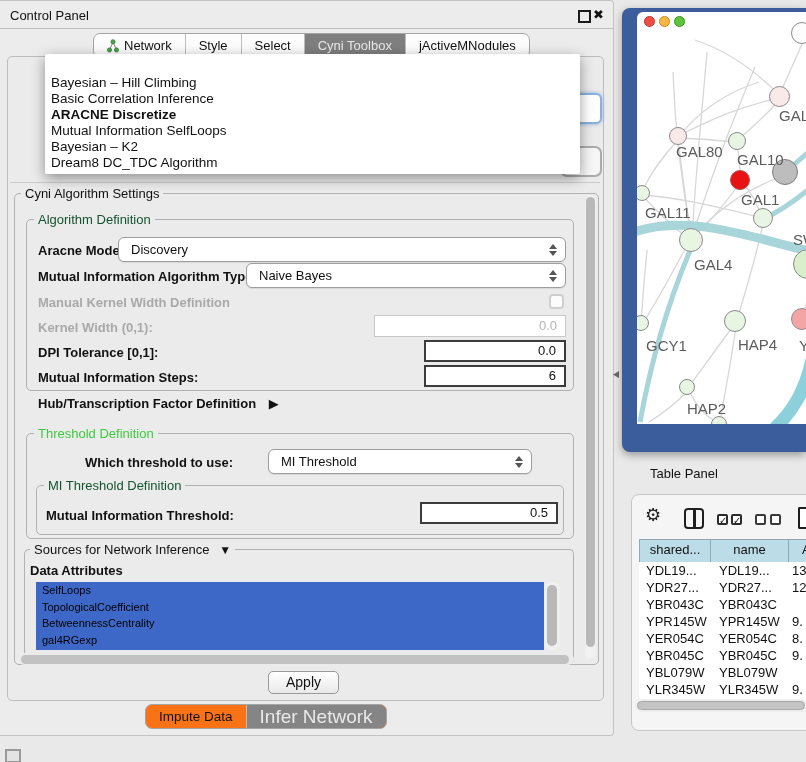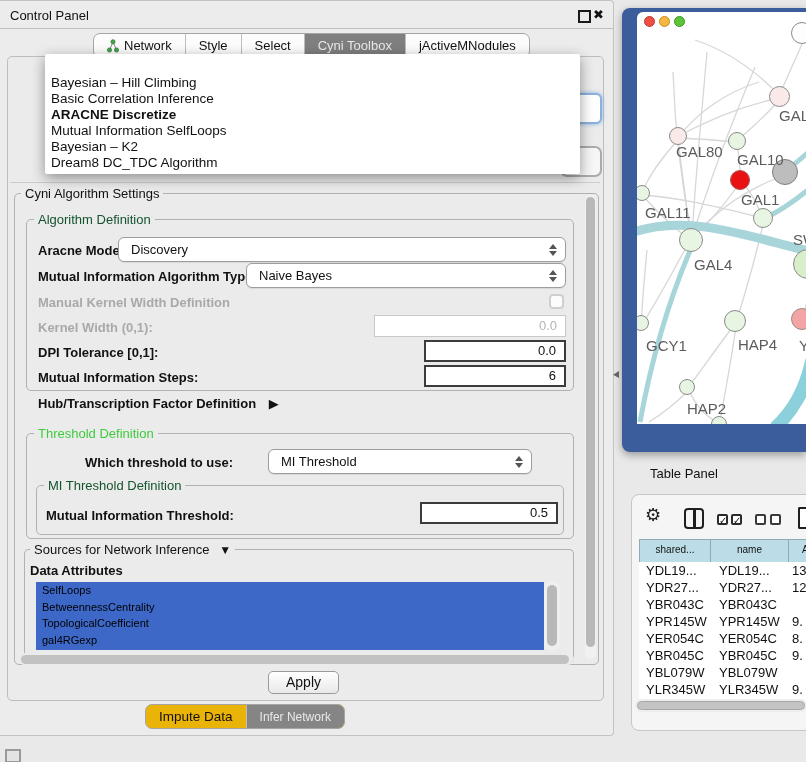--- a/index.html
+++ b/index.html
@@ -57,21 +57,21 @@
   .n-green{background:#e7f5e2;}
   .n-green2{background:#d9efcc;}
   .n-pink{background:#fae9e9;}
   .n-red{background:#e81212;border-color:#b05050;}
   .n-gray{background:#bdbdbd;border-color:#7d7d7d;}
   .n-salmon{background:#f3a5a5;border-color:#9a8a8a;}
   .n-white{background:#fdfdfd;}
   .nlabel{position:absolute;font-size:15px;color:#5c5c5c;white-space:nowrap;}
   
   .thcell{position:absolute;height:38px;background:#bcdde7;border:1px solid #90a9b2;box-sizing:border-box;
-          text-align:center;font-size:10px;line-height:20px;overflow:hidden;}
+          text-align:center;font-size:13px;line-height:20px;overflow:hidden;}
   .trow{display:flex;height:17px;font-size:13px;line-height:17px;}
   .trow .c1{width:71px;padding-left:7px;box-sizing:border-box;overflow:hidden;white-space:nowrap;}
   .trow .c2{width:78px;padding-left:9px;box-sizing:border-box;overflow:hidden;white-space:nowrap;}
   .trow .c3{flex:1;padding-left:4px;overflow:hidden;white-space:nowrap;}
   .icon-check{position:absolute;width:11px;height:11px;border:2px solid #2a2a2a;border-radius:2px;background:#fff;
               font-size:10px;line-height:10px;font-weight:bold;text-align:center;color:#1a1a1a;box-sizing:border-box;}
   .icon-uncheck{position:absolute;width:11px;height:11px;border:2px solid #3a3a3a;border-radius:2px;background:#fff;box-sizing:border-box;}
 </style>
 </head>
 <body>
@@ -189,37 +189,37 @@
   <div class="group" style="left:24px;top:548px;width:548px;height:114px;border-bottom:none;"></div>
   <span class="gtitle" style="left:30px;top:542px;">
     <span>Sources for Network Inference</span>
     <span style="margin-left:6px;font-size:12px;color:#111;">▼</span>
   </span>
 
   <span class="lbl b" style="left:30px;top:562px;">Data Attributes</span>
 
   <div class="bluelist" style="left:36px;top:581px;width:508px;height:68px;">
     <div class="li">SelfLoops</div>
+    <div class="li">TopologicalCoefficient</div>
     <div class="li">BetweennessCentrality</div>
-    <div class="li">TopologicalCoefficient</div>
     <div class="li">gal4RGexp</div>
   </div>
   <div class="sb-track" style="left:544px;top:581px;width:16px;height:68px;background:#efefef;"></div>
   <div class="sb-thumb" style="left:547px;top:584px;width:10px;height:61px;"></div>
 
   <div class="sb-track" style="left:18px;top:652px;width:556px;height:12px;background:#ebebeb;"></div>
   <div class="sb-thumb" style="left:21px;top:654px;width:548px;height:9px;background:#c2c2c2;"></div>
 
   <div class="btn" style="left:268px;top:670px;width:71px;height:23px;line-height:21px;">Apply</div>
 
-  <div class="tabbar" style="left:145px;top:703px;background:#eab308;">
+  <div class="tabbar" style="left:145px;top:703px;background:#f97316;">
     <div class="tab" style="font-size:13.5px;">
       <span>Impute Data</span>
     </div>
-    <div class="tab sel" style="font-size:12px;background:#858585;">
+    <div class="tab sel" style="font-size:19px;background:#858585;">
       <span>Infer Network</span>
     </div>
   </div>
 </div>
 
 <div class="abs" style="left:613px;top:371px;width:6px;height:7px;background:#6a6a6a;clip-path:polygon(100% 0,100% 100%,0 55%);"></div>
 
 <div class="abs" style="left:622px;top:8px;width:184px;height:444px;background:#3c5d9c;border-radius:8px 0 0 8px;box-shadow:0 3px 8px rgba(0,0,0,0.35);">
 
   <div class="abs" style="left:15px;top:4px;width:169px;height:412px;background:#fff;border-radius:6px 0 0 0;overflow:hidden;">

